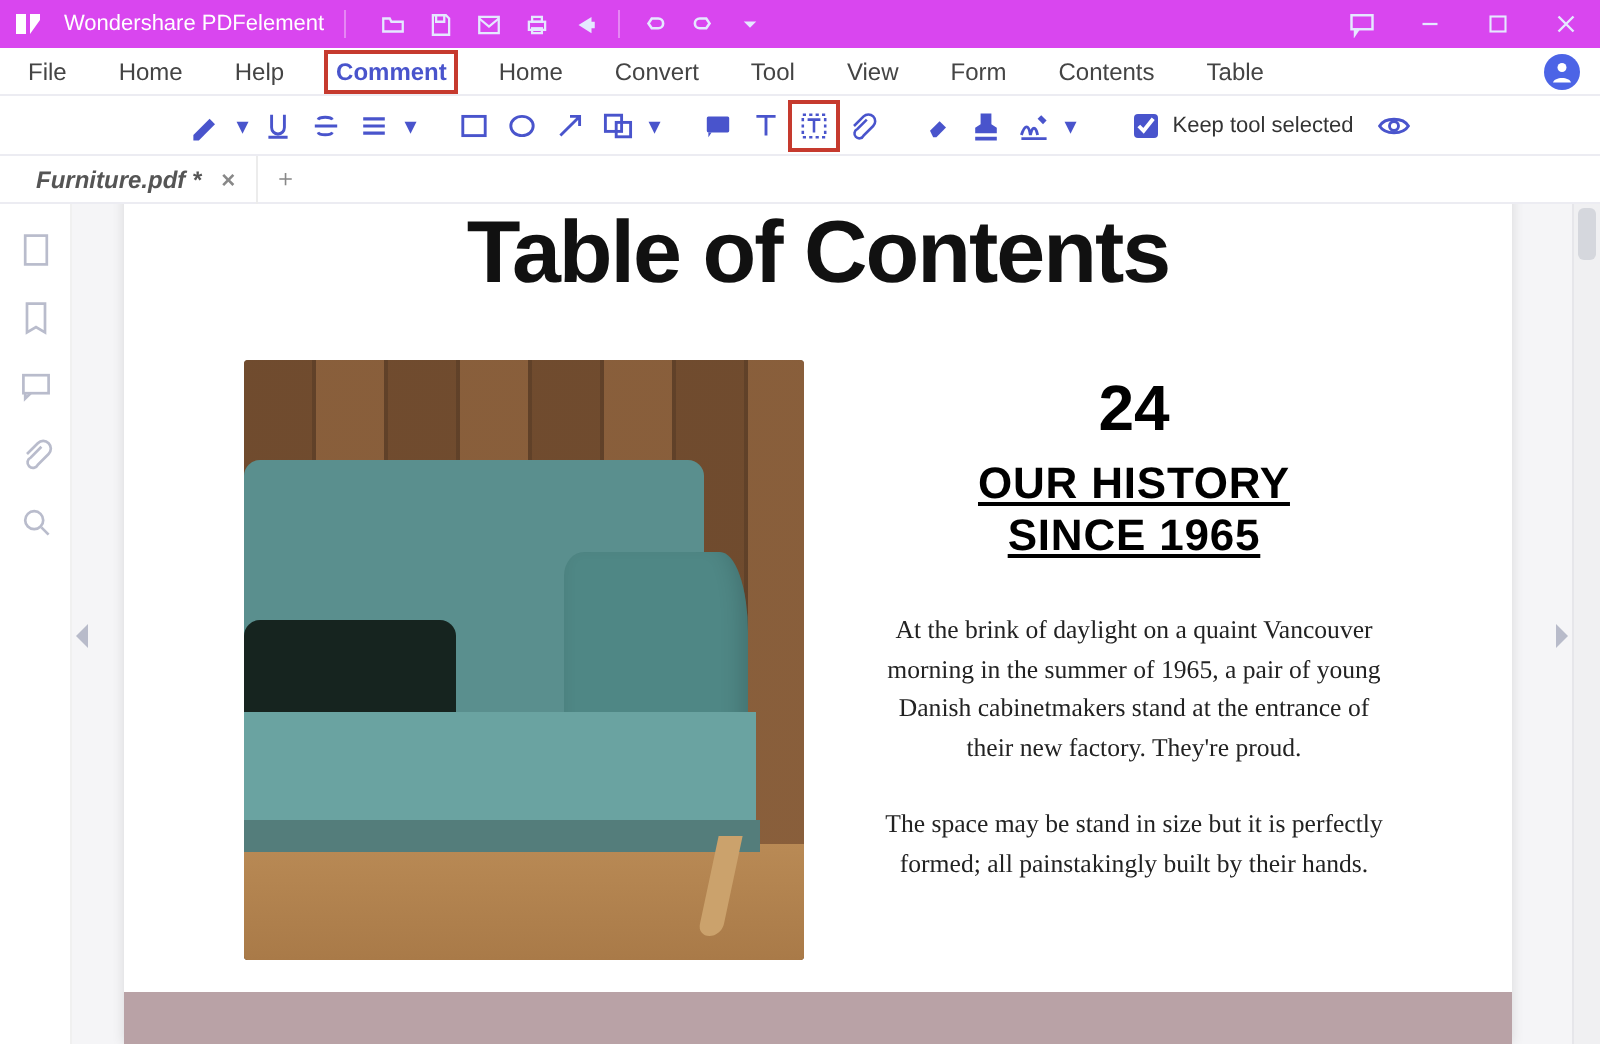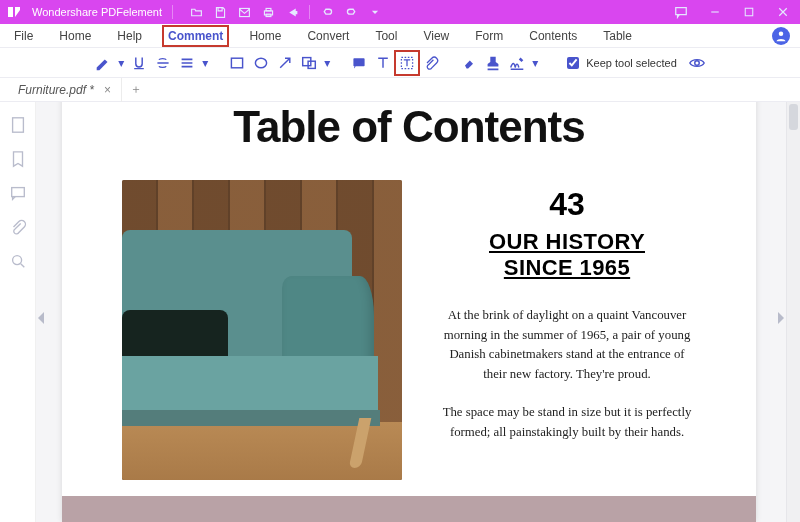--- a/index.html
+++ b/index.html
@@ -35,21 +35,21 @@
   .tool-ic svg { display: block; }
   .tool-caret { width: 8px; display: inline-flex; align-items: center; justify-content: center; color: #4954cc; }
   .tool-gap { width: 10px; }
   .tool-hl { outline: 2px solid #c63a2e; outline-offset: 1px; }
   .tool-keep { display: inline-flex; align-items: center; gap: 4px; color: #333; font-size: 11px; margin-left: 6px; }
   .tool-keep input { width: 12px; height: 12px; accent-color: #4954cc; }
 
   .tabbar { height: 24px; background: #fff; display: flex; align-items: center; border-bottom: 1px solid #ececf2;
             padding-left: 8px; }
   .tab { height: 24px; display: inline-flex; align-items: center; padding: 0 10px; font-size: 12px; color: #555;
-         border-right: 1px solid #ececec; gap: 10px; font-style: italic; }
+         border-right: 1px solid #ececec; gap: 10px; font-style: italic; font-weight: bold; }
   .tab .close { color: #888; font-style: normal; }
   .addtab { padding: 0 8px; color: #888; }
 
   .workspace { position: absolute; top: 102px; left: 0; right: 0; bottom: 0; display: flex; background: #f5f5f7; }
   .side { width: 36px; background: #fff; display: flex; flex-direction: column; align-items: center; gap: 16px;
           padding-top: 14px; border-right: 1px solid #f0f0f0; }
   .side-ic { width: 18px; height: 18px; color: #b9bccc; }
   .scroll-right { width: 14px; background: #f0f0f2; border-left: 1px solid #e6e6ea; position: relative; }
   .scroll-right::after { content: ""; position: absolute; top: 2px; left: 2px; right: 2px; height: 26px;
                          background: #d5d7dd; border-radius: 3px; }
@@ -348,21 +348,21 @@
             <div class="wood"></div>
               <div class="floor"></div>
             <div class="sofa-back"></div>
               <div class="pillow"></div>
             <div class="sofa-arm"></div>
               <div class="sofa-seat"></div>
             <div class="sofa-base"></div>
               <div class="leg"></div>
           </div>
           <div class="text-col">
-            <p class="num">43</p>
+            <p class="num">24</p>
             <p class="sub">OUR HISTORY
 SINCE 1965</p>
             <p class="para">At the brink of daylight on a quaint Vancouver morning in the summer of 1965, a pair of young Danish cabinetmakers stand at the entrance of their new factory. They're proud.</p>
             <p class="para">The space may be stand in size but it is perfectly formed; all painstakingly built by their hands.</p>
           </div>
         </div>
       </div>
       <div class="stripe"></div>
     </div>
   </div>

